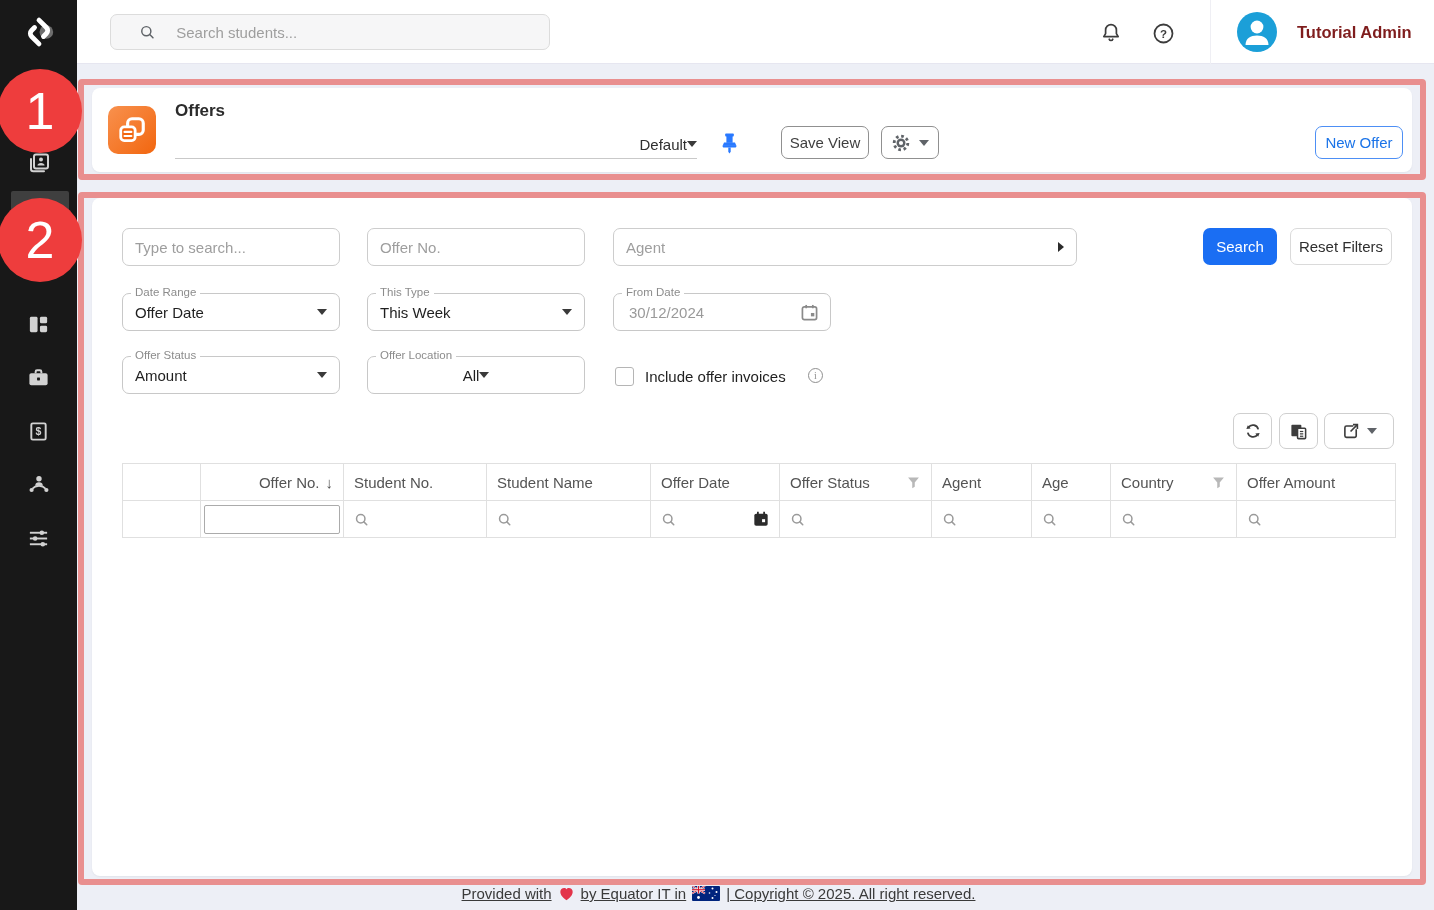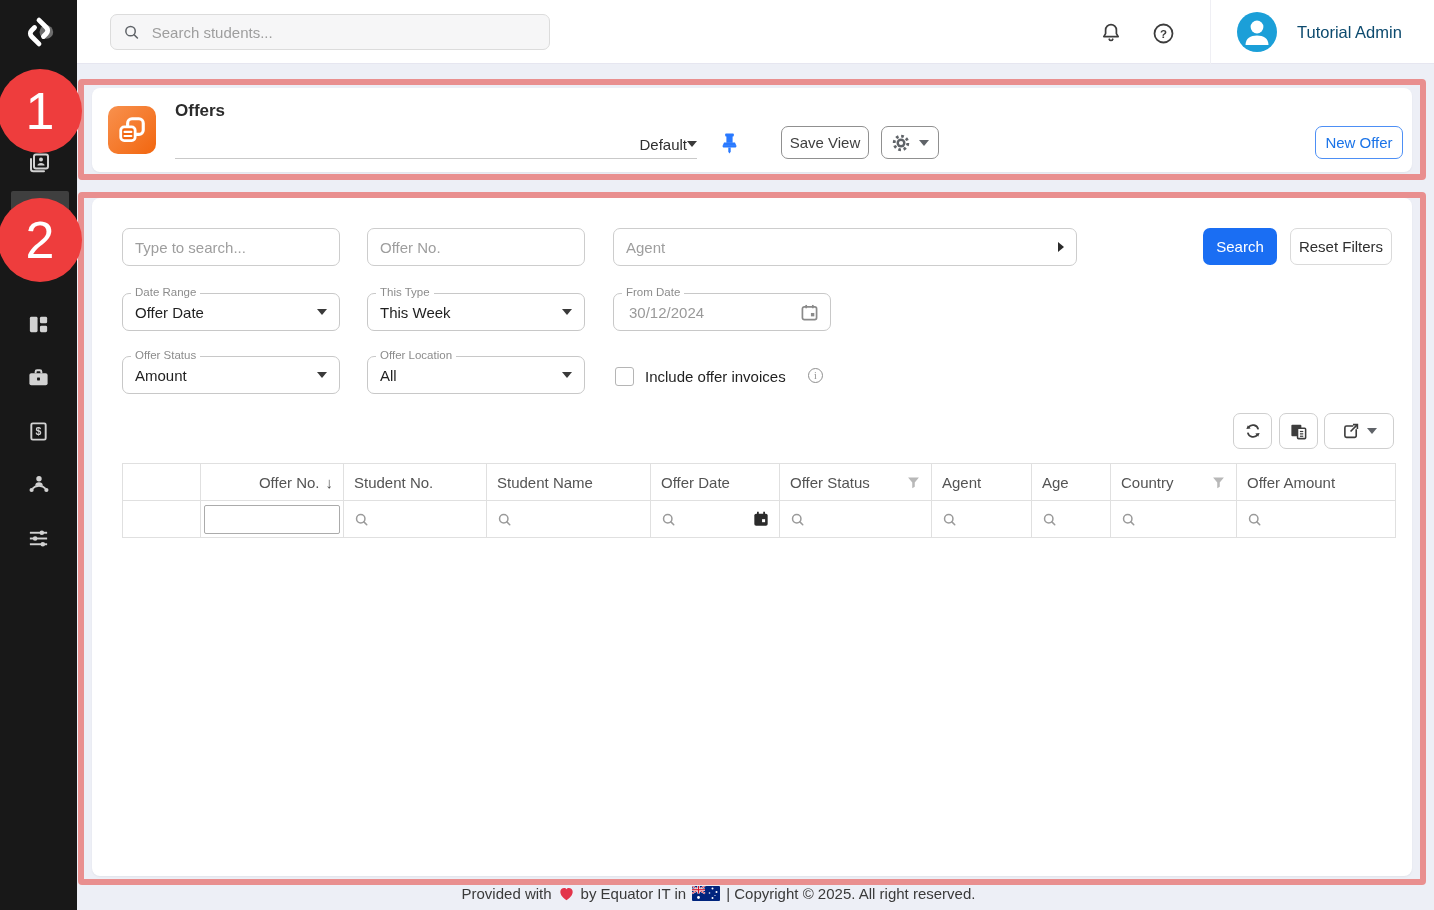--- a/index.html
+++ b/index.html
@@ -7,27 +7,27 @@
   #app { position:relative; width:1434px; height:910px; background:#edeff6; overflow:hidden; }
 
   
   .sidebar { position:absolute; left:0; top:0; width:77px; height:910px; background:#181818; z-index:5; }
   .logo-wrap { position:absolute; left:0; top:0; width:77px; height:64px; display:flex; align-items:center; justify-content:center; }
   .side-icon { position:absolute; left:0; width:77px; height:44px; display:flex; align-items:center; justify-content:center; color:#d2d2d2; cursor:pointer; }
   .side-active { position:absolute; left:11px; top:191px; width:58px; height:48px; background:#3f3f3f; border-radius:2px; }
 
   
   .topbar { position:absolute; left:77px; top:0; width:1357px; height:64px; background:#fff; border-bottom:1px solid #e6e6f0; z-index:6; }
-  .search-box { position:absolute; left:33px; top:14px; width:440px; height:36px; background:#f6f6f7; border:1px solid #dcdcdc; border-radius:7px; display:flex; align-items:center; padding:0 12px; gap:12px; }
+  .search-box { position:absolute; left:33px; top:14px; width:440px; height:36px; background:#f6f6f7; border:1px solid #dcdcdc; border-radius:7px; display:flex; align-items:center; padding:0 28px; gap:21px; }
   .search-box input { border:none; outline:none; background:transparent; font-size:15px; color:#333; width:100%; font-family:"Liberation Sans",sans-serif; }
   .search-box input::placeholder { color:#9e9e9e; }
   .icon-btn { position:absolute; top:18px; width:30px; height:30px; display:flex; align-items:center; justify-content:center; color:#3c3c3c; cursor:pointer; }
   .topbar-divider { position:absolute; left:1133px; top:0; width:1px; height:64px; background:#efeff4; }
   .avatar { position:absolute; left:1160px; top:12px; width:40px; height:40px; border-radius:50%; background:#1b9fd8; display:flex; align-items:center; justify-content:center; }
-  .user-name { position:absolute; left:1220px; top:0; height:64px; display:flex; align-items:center; font-size:16.5px; font-weight:400; color:#0c4a6e; }
+  .user-name { position:absolute; left:1220px; top:0; height:64px; display:flex; align-items:center; font-size:16.5px; font-weight:700; color:#7f1d1d; }
 
   
   .content { position:absolute; left:77px; top:64px; width:1357px; height:846px; background:#edeff6; }
 
   
   .header-card { position:absolute; left:15px; top:24px; width:1320px; height:84px; background:#fff; border-radius:8px; box-shadow:0 1px 2px rgba(0,0,0,.05); }
   .app-icon { position:absolute; left:16px; top:18px; width:48px; height:48px; border-radius:10px; background:linear-gradient(135deg,#f8914e,#f2660f); display:flex; align-items:center; justify-content:center; }
   .page-title { position:absolute; left:83px; top:13px; font-size:17px; font-weight:700; color:#2b2b2b; }
   .view-select { position:absolute; left:83px; top:42px; width:522px; height:29px; border-bottom:1px solid #c9c9c9; display:flex; align-items:center; justify-content:flex-end; font-size:15px; color:#2f2f2f; cursor:pointer; }
   .pin-btn { position:absolute; left:624px; top:42px; width:26px; height:26px; display:flex; align-items:center; justify-content:center; cursor:pointer; }
@@ -67,21 +67,21 @@
   .hcell { display:flex; align-items:center; gap:6px; }
   .hcell.right { justify-content:flex-end; }
   .hcell.spread { justify-content:space-between; }
   .fcell { display:flex; align-items:center; gap:6px; color:#9a9a9a; }
   .fcell.spread { justify-content:space-between; }
   .offerno-input { width:100%; height:29px; border:1px solid #ababab; border-radius:2px; background:#fff; }
   .grid-body { width:1273px; height:333px; border:1px solid #e0e0e0; border-top:none; background:#fff; display:flex; justify-content:center; }
   .empty-msg { margin-top:245px; font-size:17px; color:#6f6f6f; }
 
   
-  .footer { position:absolute; left:0; top:821px; width:1283px; text-align:center; font-size:15px; color:#3a3a3a; display:flex; align-items:center; justify-content:center; gap:6px; }
+  .footer { position:absolute; left:0; top:821px; width:1283px; text-align:center; font-size:15px; color:#3a3a3a; display:flex; align-items:center; justify-content:center; gap:6px;text-decoration:underline; }
 
   
   .note-box { position:absolute; border:6px solid #e98f8f; border-radius:4px; z-index:40; pointer-events:none; }
   .note-box.b1 { left:78px; top:79px; width:1348px; height:101px; }
   .note-box.b2 { left:78px; top:192px; width:1348px; height:693px; }
   .note-circle { position:absolute; width:84px; height:84px; border-radius:50%; background:#ee3d3d; color:#fff; display:flex; align-items:center; justify-content:center; font-size:52px; z-index:41; }
   .note-circle.c1 { left:-2px; top:69px; }
   .note-circle.c2 { left:-2px; top:198px; }
 
   svg { display:block; }
@@ -264,21 +264,21 @@
           <line x1="12.5" y1="1" x2="12.5" y2="4.5" stroke="#8a8a8a" stroke-width="1.8"></line>
           <rect x="10.5" y="9.5" width="3.6" height="3.6" fill="#8a8a8a"></rect>
         </svg>
       </div>
 
       <div class="float-field" style="left:30px; top:158px; width:218px;">
         <span class="flabel">Offer Status</span>
         <span>Amount</span>
         <span class="caret-down"></span>
       </div>
-      <div class="float-field" style="left:275px; top:158px; width:218px;">
+      <div class="float-field" style="left:275px; top:158px; width:218px;justify-content:center;">
         <span class="flabel">Offer Location</span>
         <span>All</span>
         <span class="caret-down"></span>
       </div>
       <div class="checkbox"></div>
       <div class="checkbox-label">Include offer invoices</div>
       <div class="info-badge">i</div>
 
       <button class="tool-btn" style="left:1141px; width:39px;">
         <svg width="18" height="18" viewBox="0 0 20 20">

